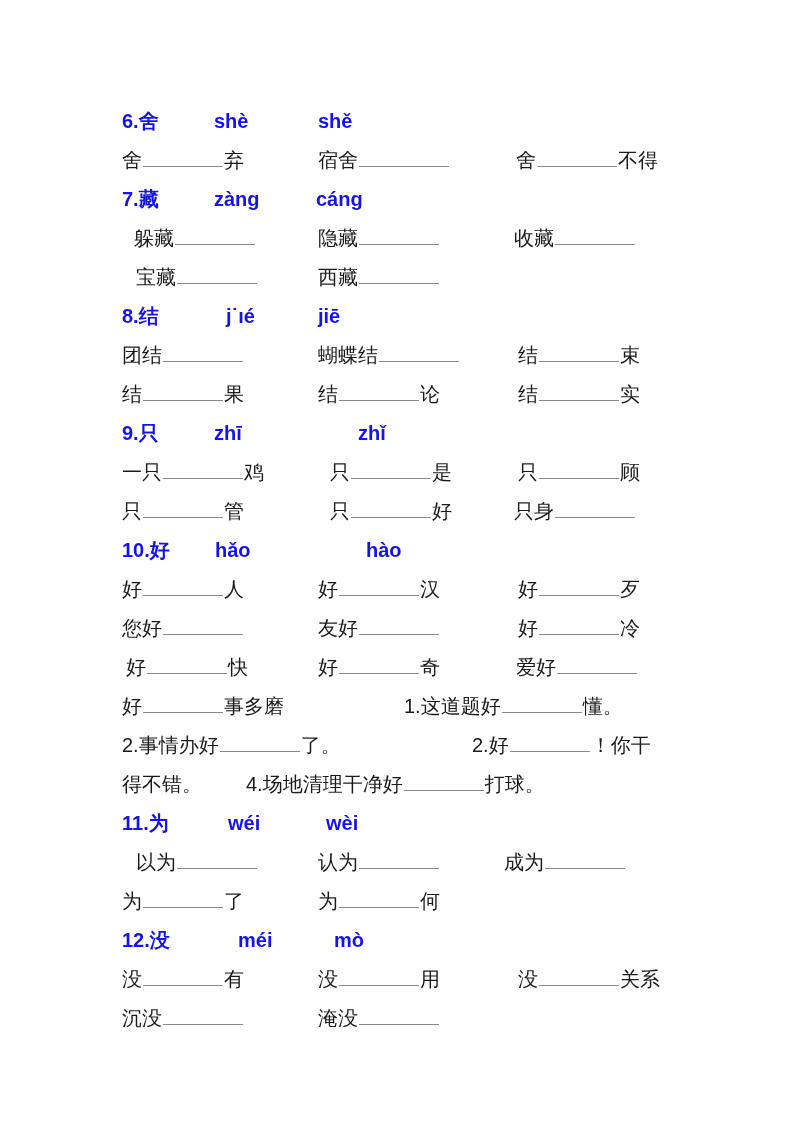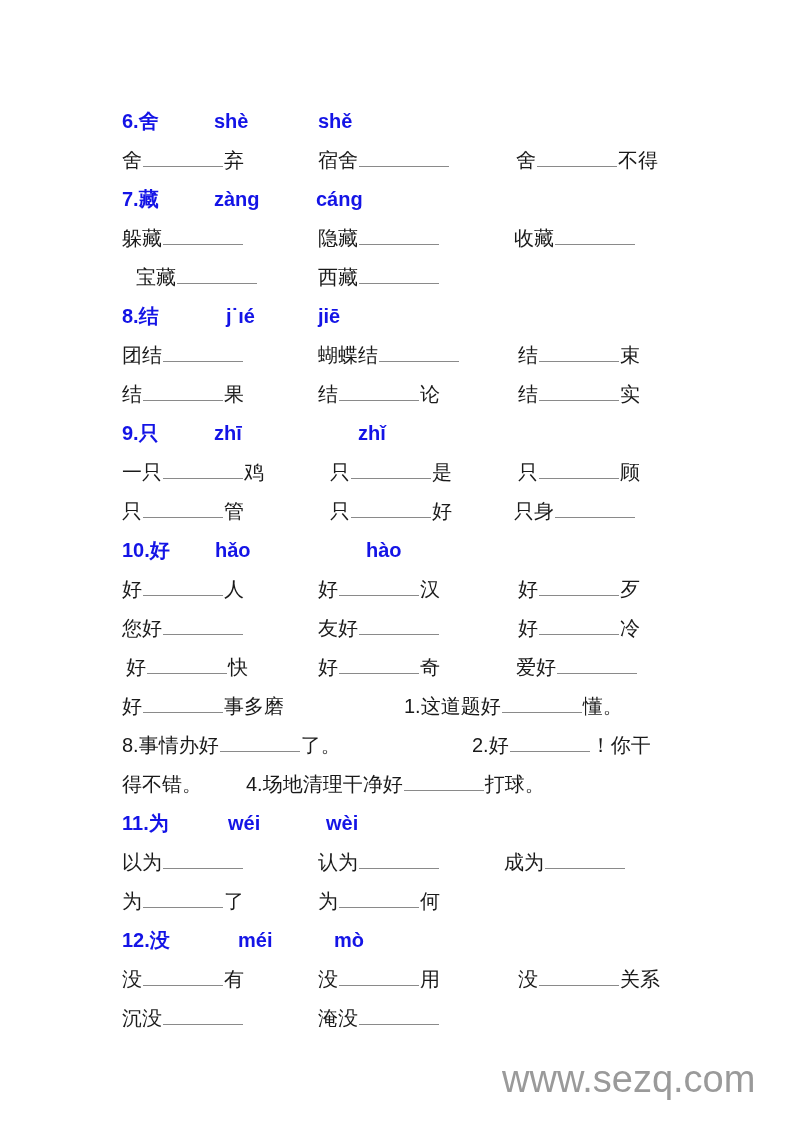--- a/index.html
+++ b/index.html
@@ -32,21 +32,21 @@
     <span class="cell" style="left:196px"><span>宿舍</span><span class="blank w90"></span></span>
     <span class="cell" style="left:394px"><span>舍</span><span class="blank"></span><span>不得</span></span>
   </div>
 
   <div class="line heading" style="top:184px">
     <span class="num">7.藏</span>
     <span class="py" style="left:92px">zàng</span>
     <span class="py" style="left:194px">cáng</span>
   </div>
   <div class="line" style="top:223px">
-    <span class="cell" style="left:0"><span>躲藏</span><span class="blank"></span></span>
+    <span class="cell" style="left:12px"><span>躲藏</span><span class="blank"></span></span>
     <span class="cell" style="left:196px"><span>隐藏</span><span class="blank"></span></span>
     <span class="cell" style="left:392px"><span>收藏</span><span class="blank"></span></span>
   </div>
   <div class="line" style="top:262px">
     <span class="cell" style="left:14px"><span>宝藏</span><span class="blank"></span></span>
     <span class="cell" style="left:196px"><span>西藏</span><span class="blank"></span></span>
   </div>
 
   <div class="line heading" style="top:301px">
     <span class="num">8.结</span>
@@ -98,35 +98,35 @@
   <div class="line" style="top:652px">
     <span class="cell" style="left:4px"><span>好</span><span class="blank"></span><span>快</span></span>
     <span class="cell" style="left:196px"><span>好</span><span class="blank"></span><span>奇</span></span>
     <span class="cell" style="left:394px"><span>爱好</span><span class="blank"></span></span>
   </div>
   <div class="line sent" style="top:691px">
     <span class="cell" style="left:0"><span>好</span><span class="blank"></span><span>事多磨</span></span>
     <span class="cell" style="left:282px"><span>1.这道题好</span><span class="blank"></span><span>懂。</span></span>
   </div>
   <div class="line sent" style="top:730px">
-    <span class="cell" style="left:0"><span>8.事情办好</span><span class="blank"></span><span>了。</span></span>
+    <span class="cell" style="left:0"><span>2.事情办好</span><span class="blank"></span><span>了。</span></span>
     <span class="cell" style="left:350px"><span>2.好</span><span class="blank"></span><span>！你干</span></span>
   </div>
   <div class="line sent" style="top:769px">
     <span class="cell" style="left:0">得不错。</span>
     <span class="cell" style="left:124px"><span>4.场地清理干净好</span><span class="blank"></span><span>打球。</span></span>
   </div>
 
   <div class="line heading" style="top:808px">
     <span class="num">11.为</span>
     <span class="py" style="left:106px">wéi</span>
     <span class="py" style="left:204px">wèi</span>
   </div>
   <div class="line" style="top:847px">
-    <span class="cell" style="left:0"><span>以为</span><span class="blank"></span></span>
+    <span class="cell" style="left:14px"><span>以为</span><span class="blank"></span></span>
     <span class="cell" style="left:196px"><span>认为</span><span class="blank"></span></span>
     <span class="cell" style="left:382px"><span>成为</span><span class="blank"></span></span>
   </div>
   <div class="line" style="top:886px">
     <span class="cell" style="left:0"><span>为</span><span class="blank"></span><span>了</span></span>
     <span class="cell" style="left:196px"><span>为</span><span class="blank"></span><span>何</span></span>
   </div>
 
   <div class="line heading" style="top:925px">
     <span class="num">12.没</span>
@@ -136,14 +136,13 @@
   <div class="line" style="top:964px">
     <span class="cell" style="left:0"><span>没</span><span class="blank"></span><span>有</span></span>
     <span class="cell" style="left:196px"><span>没</span><span class="blank"></span><span>用</span></span>
     <span class="cell" style="left:396px"><span>没</span><span class="blank"></span><span>关系</span></span>
   </div>
   <div class="line" style="top:1003px">
     <span class="cell" style="left:0"><span>沉没</span><span class="blank"></span></span>
     <span class="cell" style="left:196px"><span>淹没</span><span class="blank"></span></span>
   </div>
 
-  <div class="watermark">www.sezq.com</div>
 </div>
 
 </body></html>

